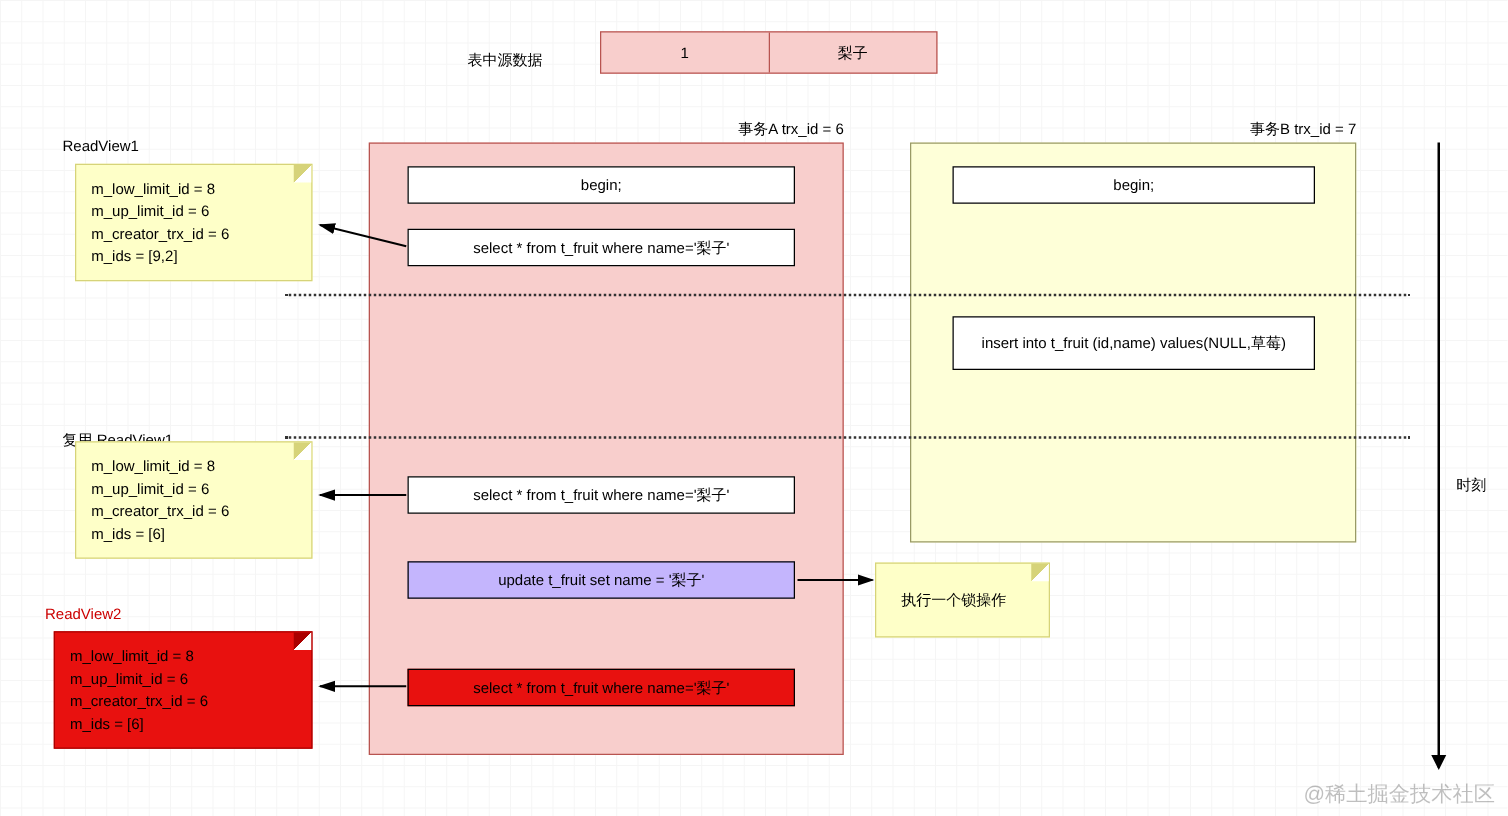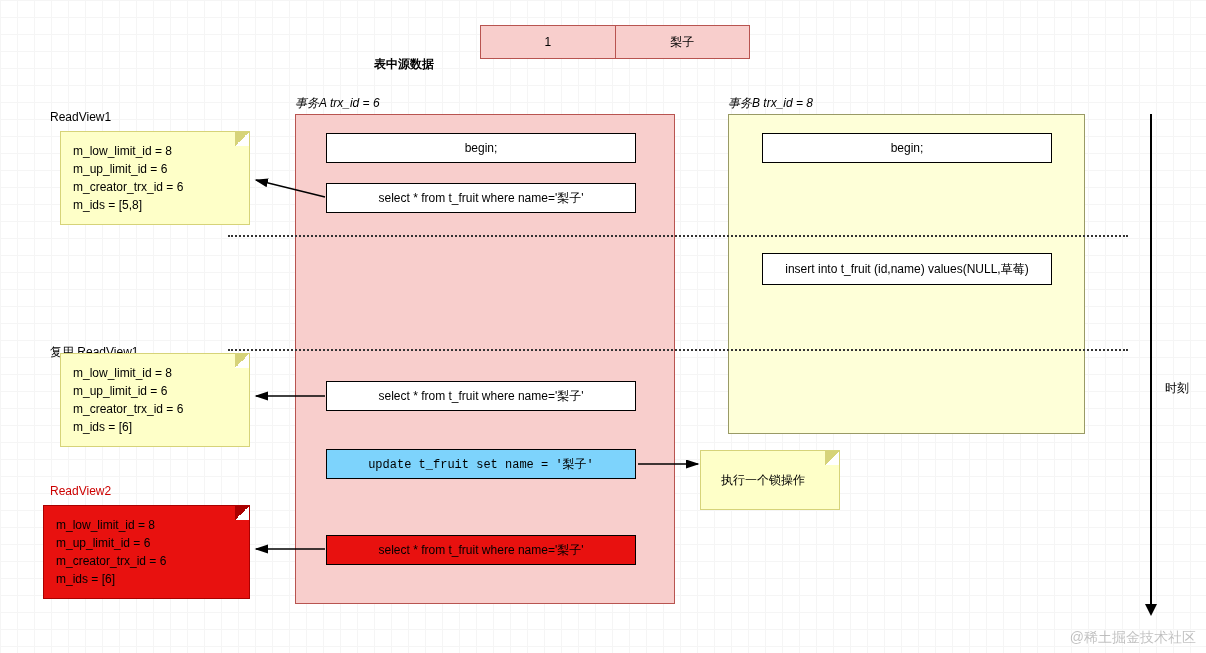--- a/index.html
+++ b/index.html
@@ -10,50 +10,50 @@
     background-image:
       linear-gradient(to right, #f5f5f5 1px, transparent 1px),
       linear-gradient(to bottom, #f5f5f5 1px, transparent 1px);
     background-size: 17px 17px;
     width: 1206px;
     height: 653px;
     position: relative;
     overflow: hidden;
   }
   .abs { position: absolute; }
-  .src-label { top: 56px; left: 374px; font-weight: bold; }
+  .src-label { top: 40px; left: 374px; }
   .src-table {
     top: 25px; left: 480px; width: 270px; height: 34px;
     display: flex;
     background: #f8cecc;
     border: 1px solid #b85450;
   }
   .src-table > div {
     flex: 1; display: flex; align-items: center; justify-content: center;
     border-right: 1px solid #b85450;
   }
   .src-table > div:last-child { border-right: none; }
 
-  .tx-title { text-align: left; font-style: italic; }
+  .tx-title { text-align: right; }
   .txA-title { top: 95px; left: 295px; width: 380px; }
   .txB-title { top: 95px; left: 728px; width: 357px; }
 
   .tx-box { border: 1px solid #000; }
   .txA { top: 114px; left: 295px; width: 380px; height: 490px; background: #f8cecc; border-color:#b85450;}
   .txB { top: 114px; left: 728px; width: 357px; height: 320px; background: #feffd8; border-color:#999a66;}
 
   .stmt {
     position: absolute;
     left: 30px; width: 310px; height: 30px;
     background: #fff;
     border: 1px solid #000;
     display: flex; align-items: center; justify-content: center;
   }
   .txB .stmt { left: 33px; width: 290px; }
-  .stmt.yellow { background: #7dd3fc; font-family: Liberation Mono, monospace; }
+  .stmt.yellow { background: #c4b5fd; }
   .stmt.red { background: #e8110f; color: #000; }
 
   .note {
     position: absolute;
     background: #feffc8;
     border: 1px solid #d6d379;
     padding: 10px 12px;
     text-align: left;
     line-height: 1.5;
   }
@@ -88,75 +88,75 @@
     border-left: 6px solid transparent;
     border-right: 6px solid transparent;
     border-top: 12px solid #000;
   }
   .timeline-label { top: 380px; left: 1165px; font-family: Liberation Mono, monospace; }
 
   .watermark {
     position: absolute;
     bottom: 6px; right: 10px;
     color: rgba(0,0,0,0.25);
-    font-size: 14px;
+    font-size: 17px;
   }
 
   svg.arrows {
     position: absolute;
     top: 0; left: 0;
     width: 1206px; height: 653px;
     pointer-events: none;
   }
 </style>
 </head>
 <body>
 
 <div class="abs src-label">表中源数据</div>
 <div class="abs src-table">
   <div>1</div>
   <div>梨子</div>
 </div>
 
 <div class="abs tx-title txA-title">事务A trx_id = 6</div>
-<div class="abs tx-title txB-title">事务B trx_id = 8</div>
+<div class="abs tx-title txB-title">事务B trx_id = 7</div>
 
 <div class="abs tx-box txA">
   <div class="stmt" style="top:18px">begin;</div>
   <div class="stmt" style="top:68px">select * from t_fruit where name='梨子'</div>
   <div class="stmt" style="top:266px">select * from t_fruit where name='梨子'</div>
   <div class="stmt yellow" style="top:334px">update t_fruit set name = '梨子'</div>
   <div class="stmt red" style="top:420px">select * from t_fruit where name='梨子'</div>
 </div>
 
 <div class="abs tx-box txB">
   <div class="stmt" style="top:18px">begin;</div>
-  <div class="stmt" style="top:138px;height:32px;">insert into t_fruit (id,name) values(NULL,草莓)</div>
+  <div class="stmt" style="top:138px;height:43px;">insert into t_fruit (id,name) values(NULL,草莓)</div>
 </div>
 
 <div class="dotted-line" style="top:235px"></div>
 <div class="dotted-line" style="top:349px"></div>
 
 <div class="rv-title" style="top:110px; left:50px;">ReadView1</div>
 <div class="note" style="top:131px; left:60px; width:190px;">
   <div>m_low_limit_id = 8</div>
   <div>m_up_limit_id = 6</div>
   <div>m_creator_trx_id = 6</div>
-  <div>m_ids = [5,8]</div>
+  <div>m_ids = [9,2]</div>
 </div>
 
 <div class="rv-title" style="top:344px; left:50px;">复用 ReadView1</div>
 <div class="note" style="top:353px; left:60px; width:190px;">
   <div>m_low_limit_id = 8</div>
   <div>m_up_limit_id = 6</div>
   <div>m_creator_trx_id = 6</div>
   <div>m_ids = [6]</div>
 </div>
 
-<div class="rv-title red" style="top:484px; left:50px;">ReadView2</div>
+<div class="rv-title red" style="top:484px; left:36px;">ReadView2</div>
 <div class="note red-note" style="top:505px; left:43px; width:207px;">
   <div>m_low_limit_id = 8</div>
   <div>m_up_limit_id = 6</div>
   <div>m_creator_trx_id = 6</div>
   <div>m_ids = [6]</div>
 </div>
 
 <div class="note" style="top:450px; left:700px; width:140px; padding:20px;">执行一个锁操作</div>
 
 <div class="timeline-arrow"></div>

